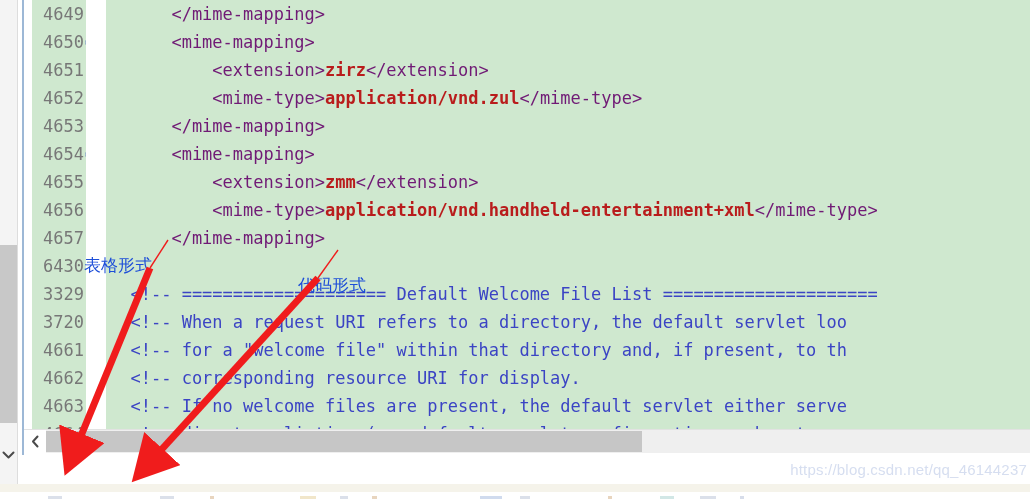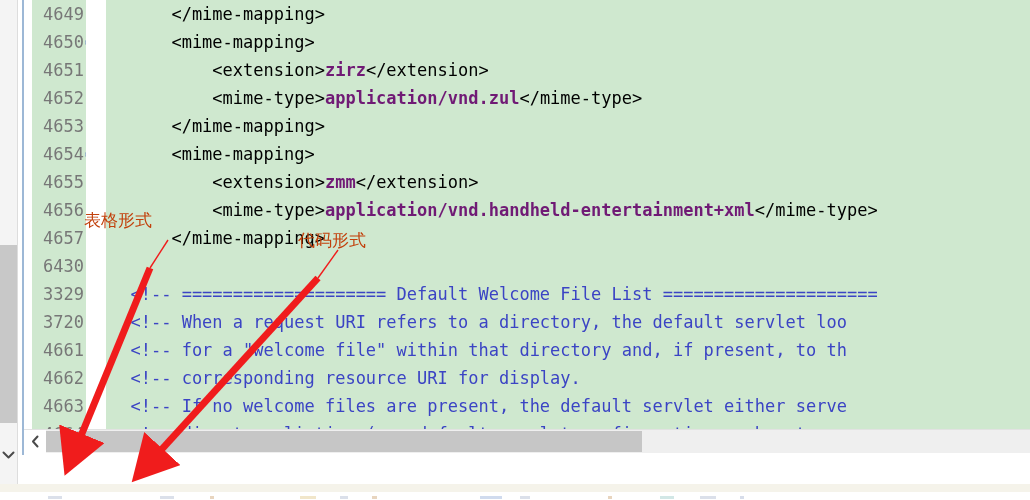--- a/index.html
+++ b/index.html
@@ -116,22 +116,22 @@
     white-space: pre;
     font-family: "DejaVu Sans Mono", "Liberation Mono", monospace;
     font-size: 17px;
   }
   .code-row {
     height: 28px;
     line-height: 28px;
     padding-left: 4px;
     white-space: pre;
   }
-  .tok-tag     { color: #000000; margin-top: 19px; }
-  .tok-text    { color: #701a75; font-weight: 600; }
+  .tok-tag     { color: #701a75; margin-top: 19px; }
+  .tok-text    { color: #b91c1c; font-weight: 600; }
   .tok-comment { color: #3b44c4; }
 
   
   .hscroll {
     position: absolute;
     left: 0; top: 429px;
     width: 1006px; height: 24px;
     background: #efefef;
     border-top: 1px solid #e2e2e2;
     box-sizing: border-box;
@@ -216,25 +216,26 @@
   .ghost-tick {
     position: absolute;
     top: 2px;
     height: 3px;
     background: #9aa8c4;
   }
 
   
   .anno-text {
     position: absolute;
-    color: #c2410c;
+    color: #1d4ed8;
     font-family: "Liberation Sans", sans-serif;
     font-size: 17px;
     white-space: nowrap;
     line-height: 1;
+    margin-top: 45px;
   }
   .anno-label-1 { left: 84px; top: 212px; }
   .anno-label-2 { left: 298px; top: 232px; }
 
   .anno-svg {
     position: absolute;
     left: 0; top: 0;
     width: 1030px; height: 500px;
     pointer-events: none;
   }
@@ -285,20 +286,21 @@
       <div class="left-arrow">
         <svg width="9" height="13" viewBox="0 0 9 13">
           <path d="M6.5 1.5 L2 6.5 L6.5 11.5" stroke="#4a4a4a" stroke-width="2" fill="none" stroke-linecap="round" stroke-linejoin="round"></path>
         </svg>
       </div>
       <div class="hthumb"></div>
     </div>
   </div>
 
 
+  <div class="watermark">https://blog.csdn.net/qq_46144237</div>
 
   <div class="bottom-strip"></div>
   <div class="bottom-white"></div>
   <div class="ghost-row">
     <div class="ghost-tick" style="left:48px;  width:14px;"></div>
     <div class="ghost-tick" style="left:160px; width:14px;"></div>
     <div class="ghost-tick" style="left:210px; width:4px; background:#c08a4a;"></div>
     <div class="ghost-tick" style="left:300px; width:16px; background:#d8b96a;"></div>
     <div class="ghost-tick" style="left:340px; width:8px;"></div>
     <div class="ghost-tick" style="left:372px; width:5px; background:#c08a4a;"></div>

